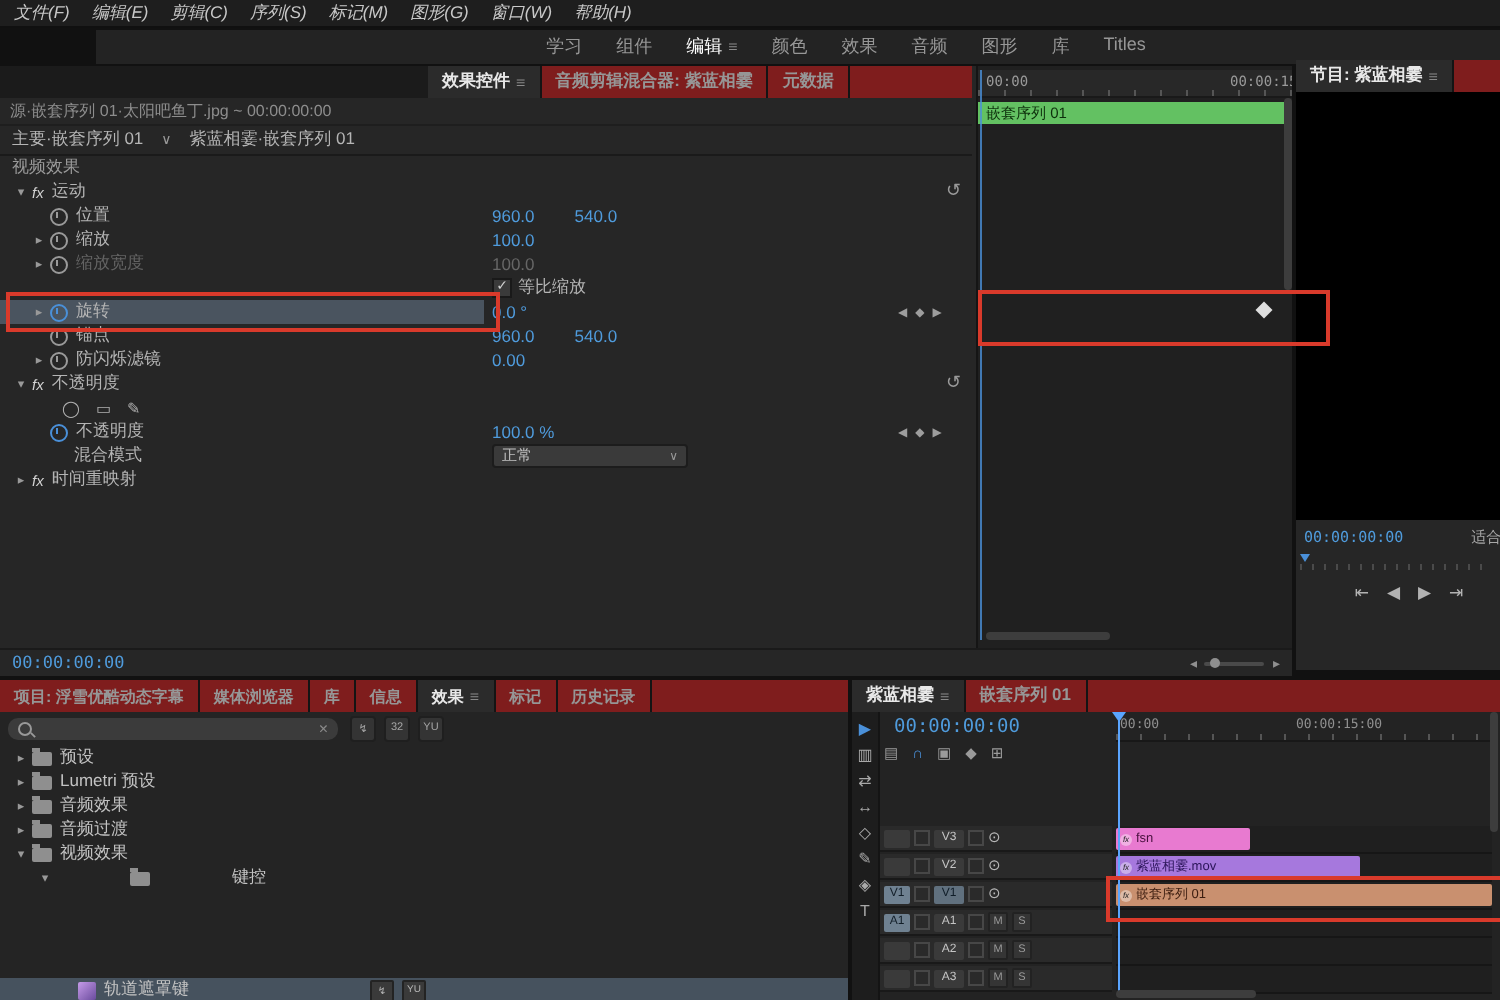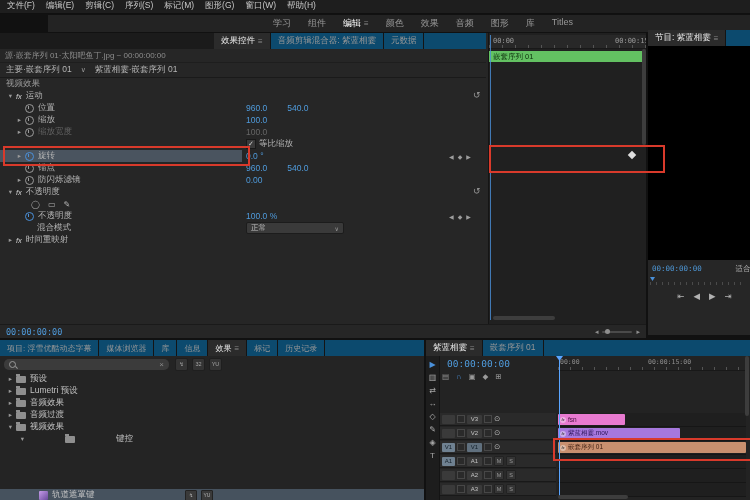--- a/index.html
+++ b/index.html
@@ -2,36 +2,36 @@
 <html><head>
 <meta charset="utf-8">
 <style>
   html,body{margin:0;padding:0;background:#000;}
   #app{position:relative;width:750px;height:500px;background:#111;overflow:hidden;
        font-family:"Liberation Sans",sans-serif;font-size:9px;color:#bbb;cursor:default;}
   .tc{font-family:"DejaVu Sans Mono",monospace;}
 
   
   #menubar{position:absolute;left:0;top:0;width:750px;height:14px;background:#1e1e1e;
-           border-bottom:1px solid #101010;display:flex;align-items:flex-start;gap:11px;padding:0 7px;
-           font-size:8.5px;color:#c8c8c8;box-sizing:border-box;}
+           border-bottom:1px solid #101010;display:flex;align-items:flex-end;gap:11px;padding:0 7px;
+           font-size:8.5px;color:#c8c8c8;box-sizing:border-box;font-style:italic;}
   #wsbar{position:absolute;left:0;top:15px;width:750px;height:17px;background:#232323;display:flex;align-items:center;margin-left:48px;}
   .ws-tabs{margin:0 auto;display:flex;gap:17px;font-size:9px;color:#979797;}
   .ws-tab.active{color:#fff;}
   .ws-menu{color:#8a8a8a;margin-left:3px;font-size:8px;}
   .ws-overflow{position:absolute;right:8px;color:#9a9a9a;}
 
   
   .panel{position:absolute;background:#262626;overflow:hidden;}
   #ec{left:0;top:33px;width:646px;height:305px;}
   #pm{left:648px;top:30px;width:113px;height:305px;}
   #pp{left:0;top:340px;width:424px;height:160px;background:#242424;}
   #tl{left:426px;top:340px;width:324px;height:160px;background:#232323;}
 
-  .ptabbar{display:flex;height:16px;background:#0c4a6e;font-size:8.5px;color:#969696;align-items:stretch;overflow:hidden;}
+  .ptabbar{display:flex;height:16px;background:#7f1d1d;font-size:8.5px;color:#969696;align-items:stretch;overflow:hidden;font-weight:bold;}
   .ptab{display:flex;align-items:center;padding:0 7px;gap:3px;border-right:1px solid #141414;white-space:nowrap;}
   .ptab.active{background:#2b2b2b;color:#e8e8e8;}
   .tabmenu{color:#8a8a8a;font-size:8px;}
   .tab-spacer{width:214px;background:#1b1b1b;}
 
   
   #ec-left{position:absolute;left:0;top:0;width:486px;height:100%;}
   .ec-source{height:13px;display:flex;align-items:center;padding:0 5px;font-size:8px;color:#8d8d8d;
              background:#262626;border-bottom:1px solid #1e1e1e;}
   .ec-context{height:14px;display:flex;align-items:center;gap:9px;padding:0 6px;font-size:8.5px;color:#b5b5b5;

